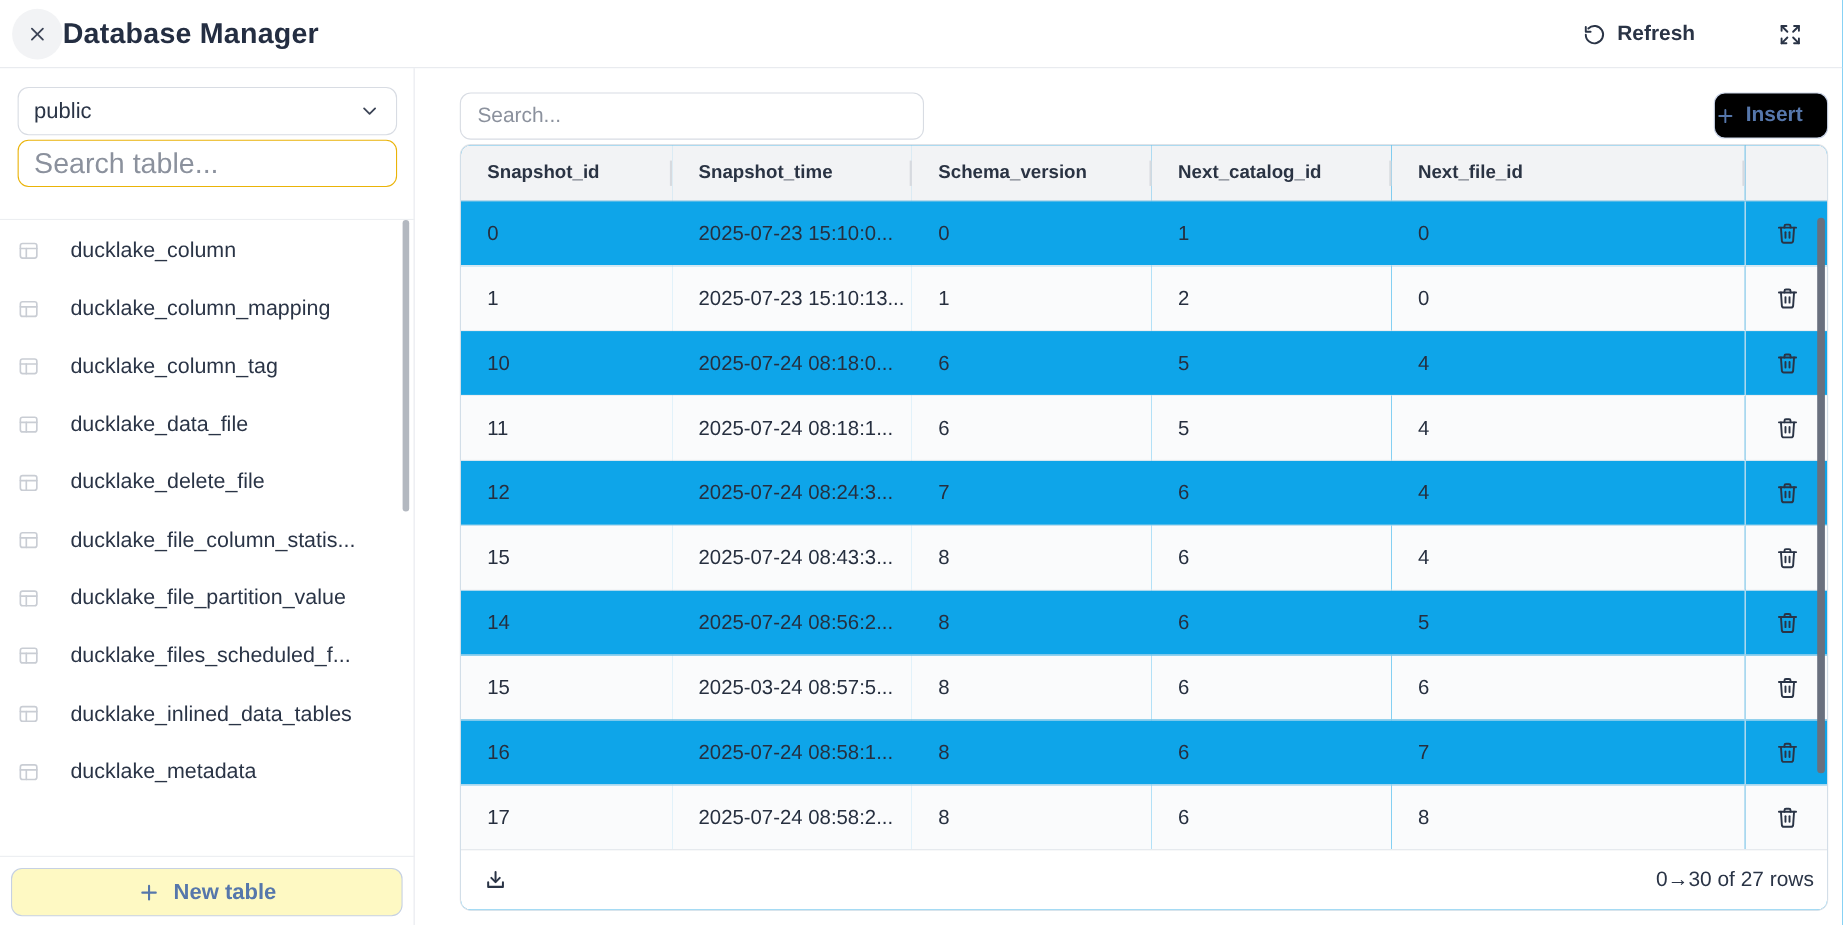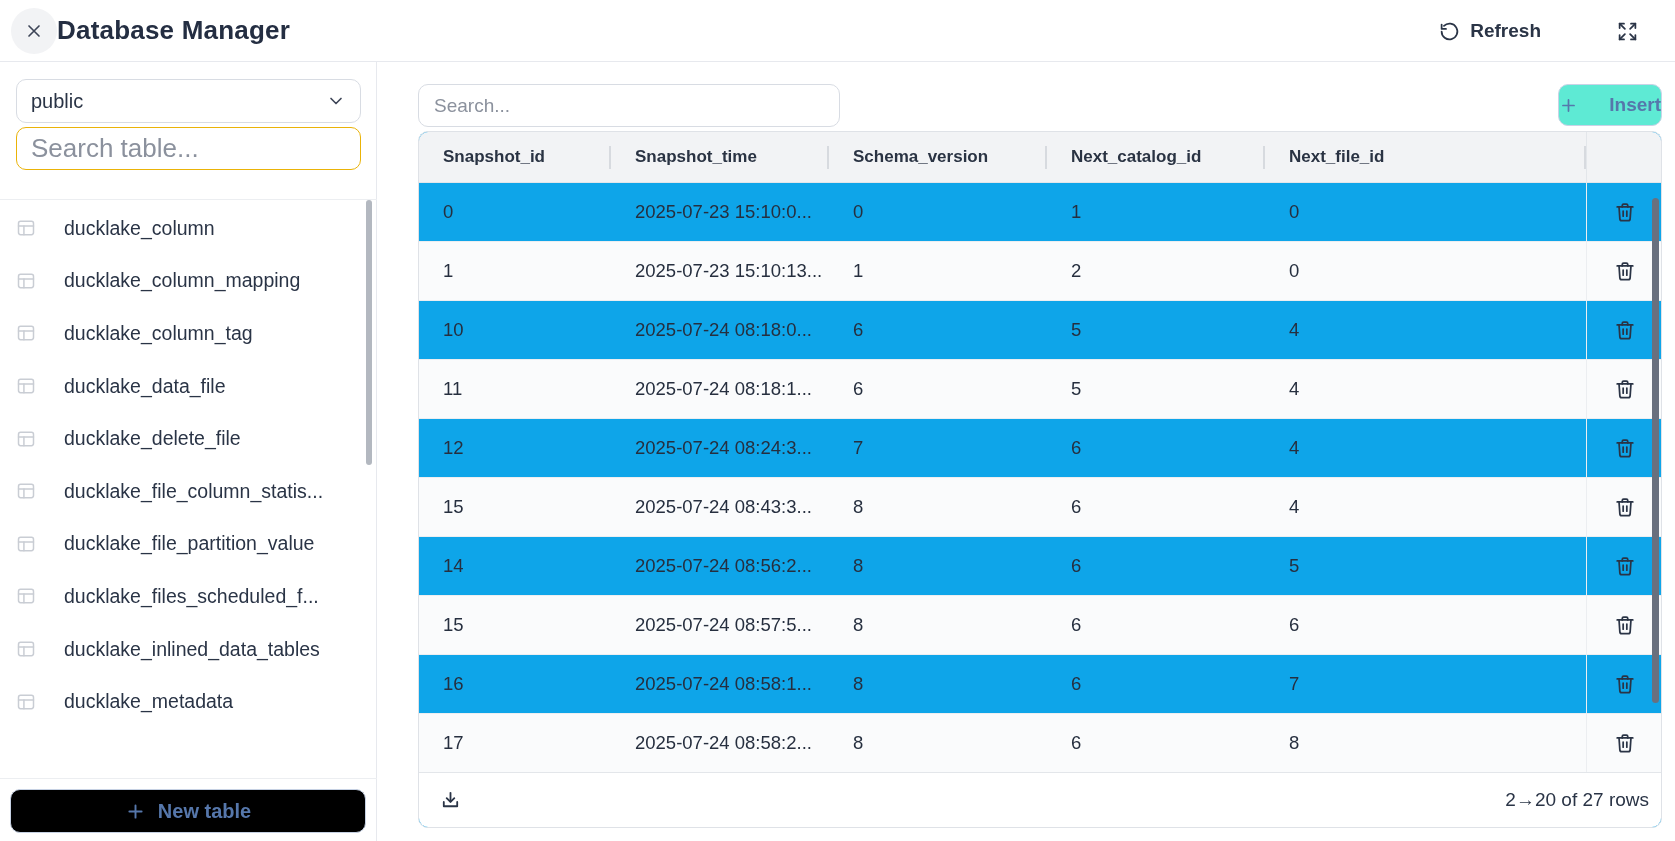--- a/index.html
+++ b/index.html
@@ -68,37 +68,37 @@
   .sidebar-scrollbar {
     position: absolute; right: 4px; top: 138px; width: 6px; height: 265px;
     border-radius: 3px; background: #b3b8c0;
   }
   .sidebar-bottom {
     position: absolute; left: 0; bottom: 0; width: 377px; height: 63px;
     border-top: 1px solid #eceef1;
   }
   .new-table-btn {
     position: absolute; left: 10px; top: 10px; width: 356px; height: 44px;
-    background: #000000; border: 1px solid #c6d1e3; border-radius: 10px; cursor: pointer;
+    background: #fef9c3; border: 1px solid #c6d1e3; border-radius: 10px; cursor: pointer;
     display: flex; align-items: center; justify-content: center; gap: 12px;
     font-family: inherit; font-size: 20px; font-weight: 700; color: #5677ab;
   }
 
   
   .main { position: absolute; left: 377px; top: 62px; width: 1298px; height: 779px; }
   .main-search {
     position: absolute; left: 41px; top: 22px; width: 422px; height: 43px;
     border: 1px solid #d8dce3; border-radius: 10px;
     font-family: inherit; font-size: 19px; color: #2a3446; padding: 0 15px; outline: none;
   }
   .main-search::placeholder { color: #8b919d; }
   .insert-btn {
     position: absolute; left: 1181px; top: 22px; width: 104px; height: 42px;
-    background: #5eead4; border: 1px solid #c9d3e6; border-radius: 10px; cursor: pointer;
-    display: flex; align-items: center; justify-content: space-between; gap: 9px;
+    background: #000000; border: 1px solid #c9d3e6; border-radius: 10px; cursor: pointer;
+    display: flex; align-items: center; justify-content: flex-start; gap: 9px;
     font-family: inherit; font-size: 19px; font-weight: 600; color: #5677ab;
   }
 
   
   .table-card {
     position: absolute; left: 41px; top: 69px; width: 1244px; height: 697px;
     border: 1px solid #dfe2e7; border-radius: 10px; background: #0ea5e9;
     overflow: hidden;
   }
   .grid { width: 100%; border-collapse: collapse; table-layout: fixed; }
@@ -503,21 +503,21 @@
                       <path d="M3.5 6.5h17"></path>
                       <path d="M18.5 6.5l-.9 13a2 2 0 0 1-2 1.9H8.4a2 2 0 0 1-2-1.9l-.9-13"></path>
                       <path d="M9 6.5V5a1.5 1.5 0 0 1 1.5-1.5h3A1.5 1.5 0 0 1 15 5v1.5"></path>
                       <line x1="10" y1="11" x2="10" y2="16.5"></line>
                       <line x1="14" y1="11" x2="14" y2="16.5"></line>
                     </svg></span></button></td>
             </tr>
 
   <tr>
               <td>15</td>
-              <td>2025-07-24 08:57:5...</td>
+              <td>2025-03-24 08:57:5...</td>
               <td>8</td>
               <td>6</td>
               <td>6</td>
               <td class="actions-col"><button class="trash-btn"><span><svg width="22" height="22" viewBox="0 0 24 24" fill="none" stroke="#2a3446" stroke-width="1.9" stroke-linecap="round" stroke-linejoin="round">
                       <path d="M3.5 6.5h17"></path>
                       <path d="M18.5 6.5l-.9 13a2 2 0 0 1-2 1.9H8.4a2 2 0 0 1-2-1.9l-.9-13"></path>
                       <path d="M9 6.5V5a1.5 1.5 0 0 1 1.5-1.5h3A1.5 1.5 0 0 1 15 5v1.5"></path>
                       <line x1="10" y1="11" x2="10" y2="16.5"></line>
                       <line x1="14" y1="11" x2="14" y2="16.5"></line>
                     </svg></span></button></td>
@@ -559,16 +559,16 @@
     <div class="card-footer">
       <button class="download-btn">
         <span>
           <svg width="23" height="23" viewBox="0 0 24 24" fill="none" stroke="#2a3446" stroke-width="1.9" stroke-linecap="round" stroke-linejoin="round">
               <path d="M12 4v9"></path>
               <polyline points="8 9.5 12 13.5 16 9.5"></polyline>
               <path d="M5 13.5v4.5h14v-4.5"></path>
             </svg>
         </span>
       </button>
-      <span class="row-count">2→20 of 27 rows</span>
+      <span class="row-count">0→30 of 27 rows</span>
     </div>
   </section>
 </main>
 
 </body></html>

